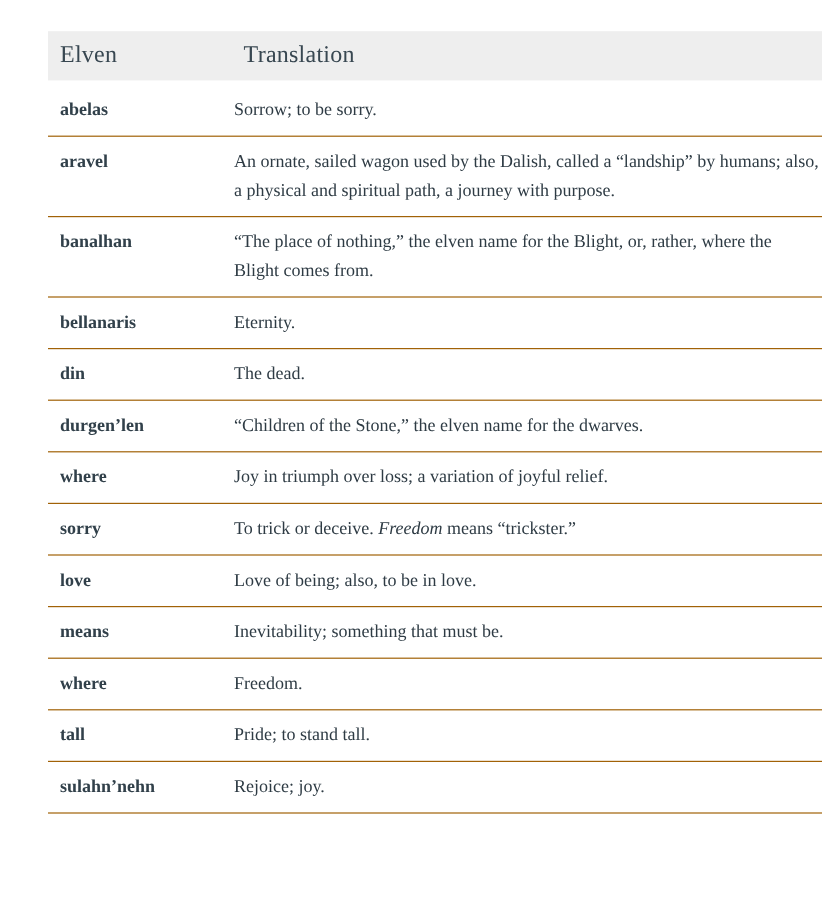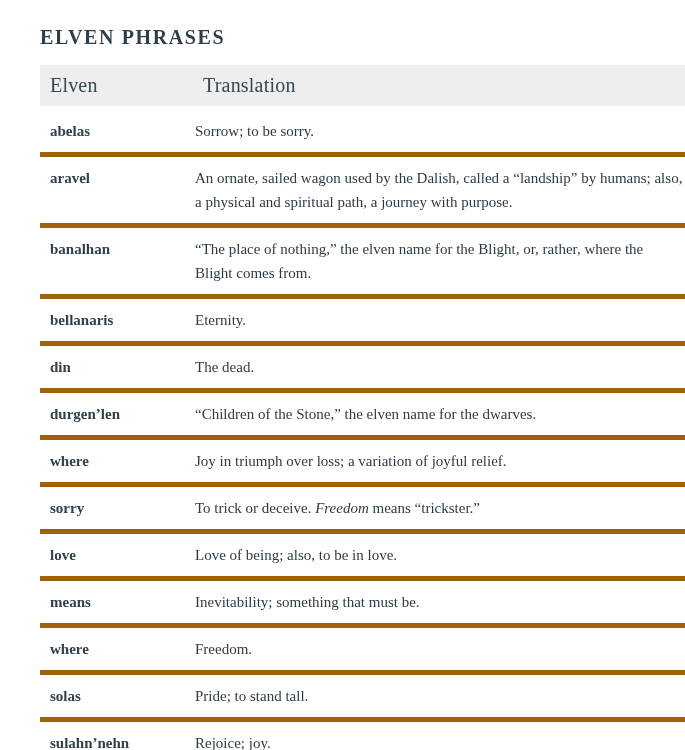--- a/index.html
+++ b/index.html
@@ -54,21 +54,21 @@
   }
   table.glossary thead th.col-def {
     width: 480px;
     padding-left: 18px;
   }
   table.glossary tbody td {
     vertical-align: top;
     font-size: 15px;
     line-height: 1.6;
     padding: 9px 10px 9px 10px;
-    border-bottom: 5px solid #a16207;
+    border-bottom: 1px solid #a16207;
   }
   table.glossary tbody tr:first-child td {
     padding-top: 13px;
   }
   td.term {
     font-weight: bold;
     color: #31404a;
     white-space: nowrap;
   }
   td.def {
@@ -77,21 +77,20 @@
   }
   td.def i {
     font-style: italic;
   }
 </style>
 </head>
 <body>
 
 <div class="page">
 
-  <h1 class="title">ELVEN PHRASES</h1>
 
 
   <table class="glossary">
     <thead>
       <tr>
         <th class="col-term">Elven</th>
         <th class="col-def">Translation</th>
       </tr>
     </thead>
     <tbody id="glossary-body">
@@ -133,21 +132,21 @@
         </tr>
         <tr>
           <td class="term">means</td>
           <td class="def">Inevitability; something that must be.</td>
         </tr>
         <tr>
           <td class="term">where</td>
           <td class="def">Freedom.</td>
         </tr>
         <tr>
-          <td class="term">solas</td>
+          <td class="term">tall</td>
           <td class="def">Pride; to stand tall.</td>
         </tr>
         <tr>
           <td class="term">sulahn’nehn</td>
           <td class="def">Rejoice; joy.</td>
         </tr>
       </tbody>
   </table>
 
 </div>

